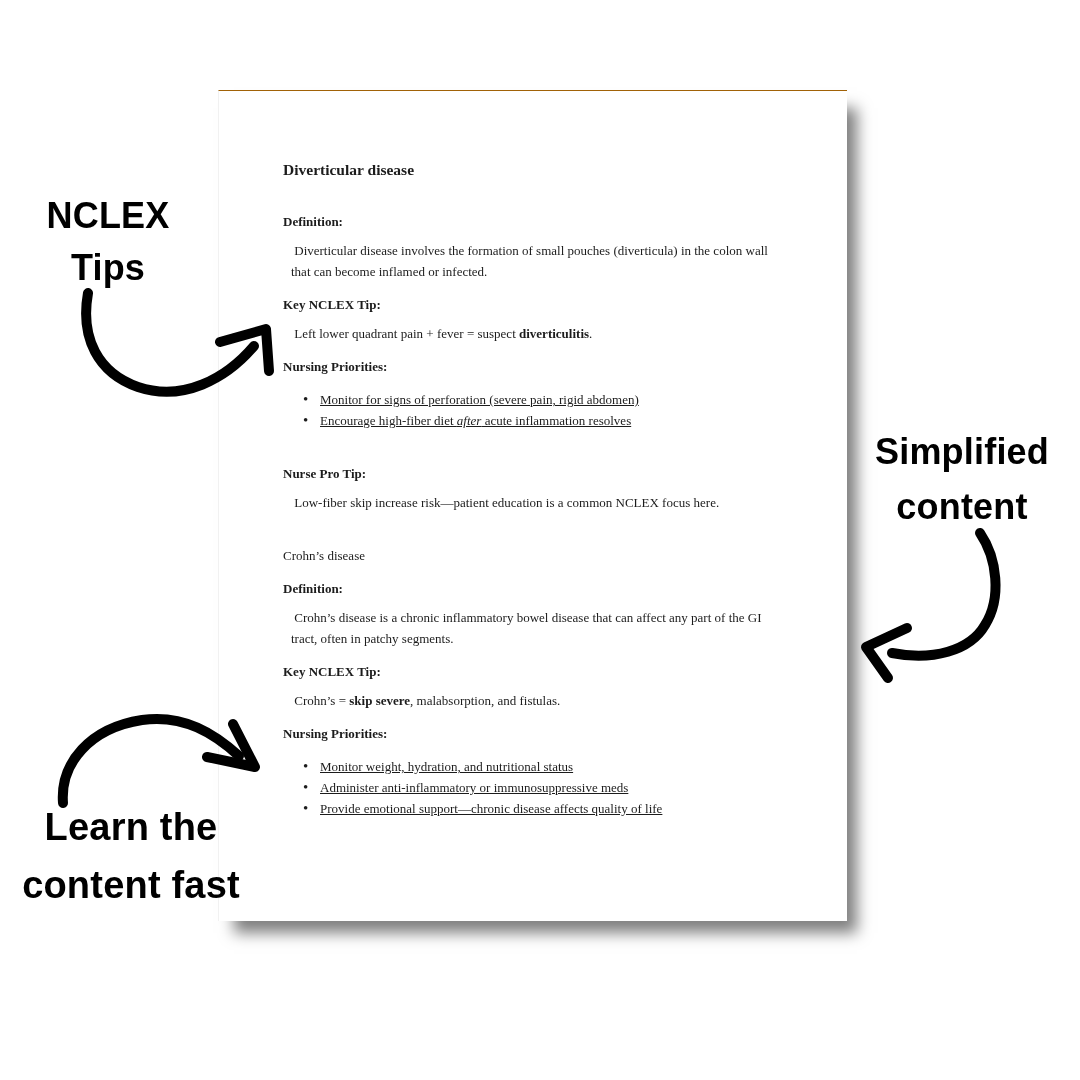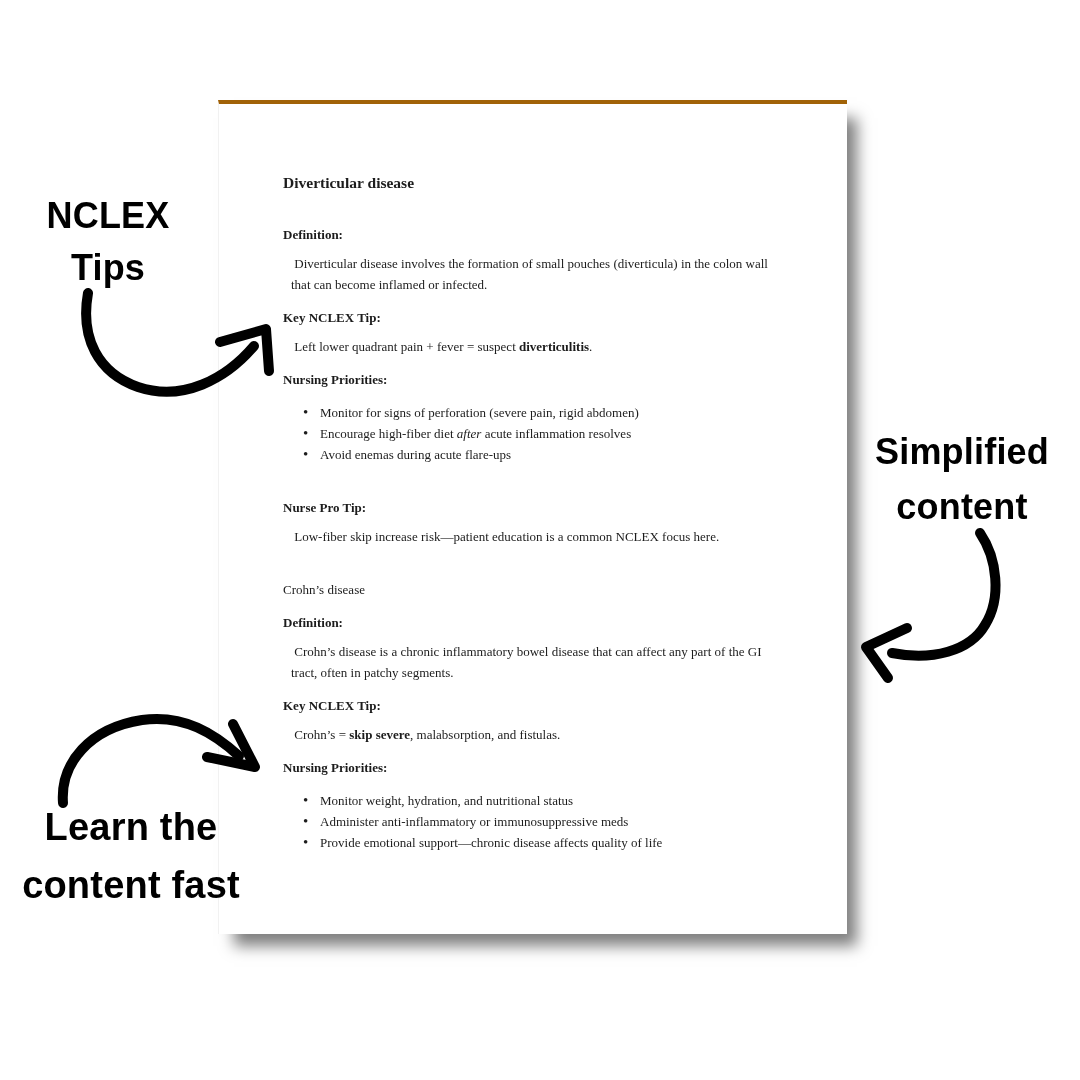--- a/index.html
+++ b/index.html
@@ -13,26 +13,26 @@
     height: 1080px;
     background: #ffffff;
     overflow: hidden;
     font-family: "Liberation Sans", sans-serif;
   }
 
   
   .doc-page {
     position: absolute;
     left: 218px;
-    top: 100px;
+    top: 90px;
     width: 628px;
     height: 830px;
     background: #ffffff;
     border-left: 1px solid #f1f1f1;
-    border-top: 4px solid #a16207;
+    border-top: 1px solid #a16207;
     box-shadow: 13px 15px 14px -3px rgba(0,0,0,0.50);
   }
   .doc-content {
     position: absolute;
     left: 64px;
     top: 68px;
     right: 56px;
     font-family: "Liberation Serif", serif;
     font-size: 13px;
     line-height: 21px;
@@ -48,20 +48,21 @@
   .block { margin: 12px 0 0 0; }
   .block.first { margin-top: 0; }
   .block.gap-large { margin-top: 32px; }
   .h { font-weight: bold; white-space: pre-wrap; }
   .doc-content p { margin: 8px; white-space: pre-wrap; }
   .subtitle { white-space: pre-wrap; }
   .doc-content ul {
     margin: 12px 0 0 0;
     padding: 0 0 0 37px;
     list-style: none;
+    text-decoration: underline;
   }
   .doc-content li {
     position: relative;
     white-space: pre-wrap;
   }
   .doc-content li::before {
     content: "\2022";
     position: absolute;
     left: -17px;
     font-size: 15px;
@@ -130,21 +131,20 @@
       <div class="block">
         <div class="h">Key NCLEX Tip:</div>
         <p><span> Left lower quadrant pain + fever = suspect </span><span class="b">diverticulitis</span><span>.</span></p>
       </div>
 
       <div class="block">
         <div class="h">Nursing Priorities:</div>
         <ul>
           <li><span>Monitor for signs of perforation (severe pain, rigid abdomen)</span></li>
           <li><span>Encourage high-fiber diet </span><span class="it">after</span><span> acute inflammation resolves</span></li>
-          <li><span>Avoid enemas during acute flare-ups</span></li>
         </ul>
       </div>
 
       <div class="block gap-large">
         <div class="h">Nurse Pro Tip:</div>
         <p><span> Low-fiber skip increase risk—patient education is a common NCLEX focus here.</span></p>
       </div>
 
       <div class="block gap-large">
         <div class="subtitle">Crohn’s disease</div>

